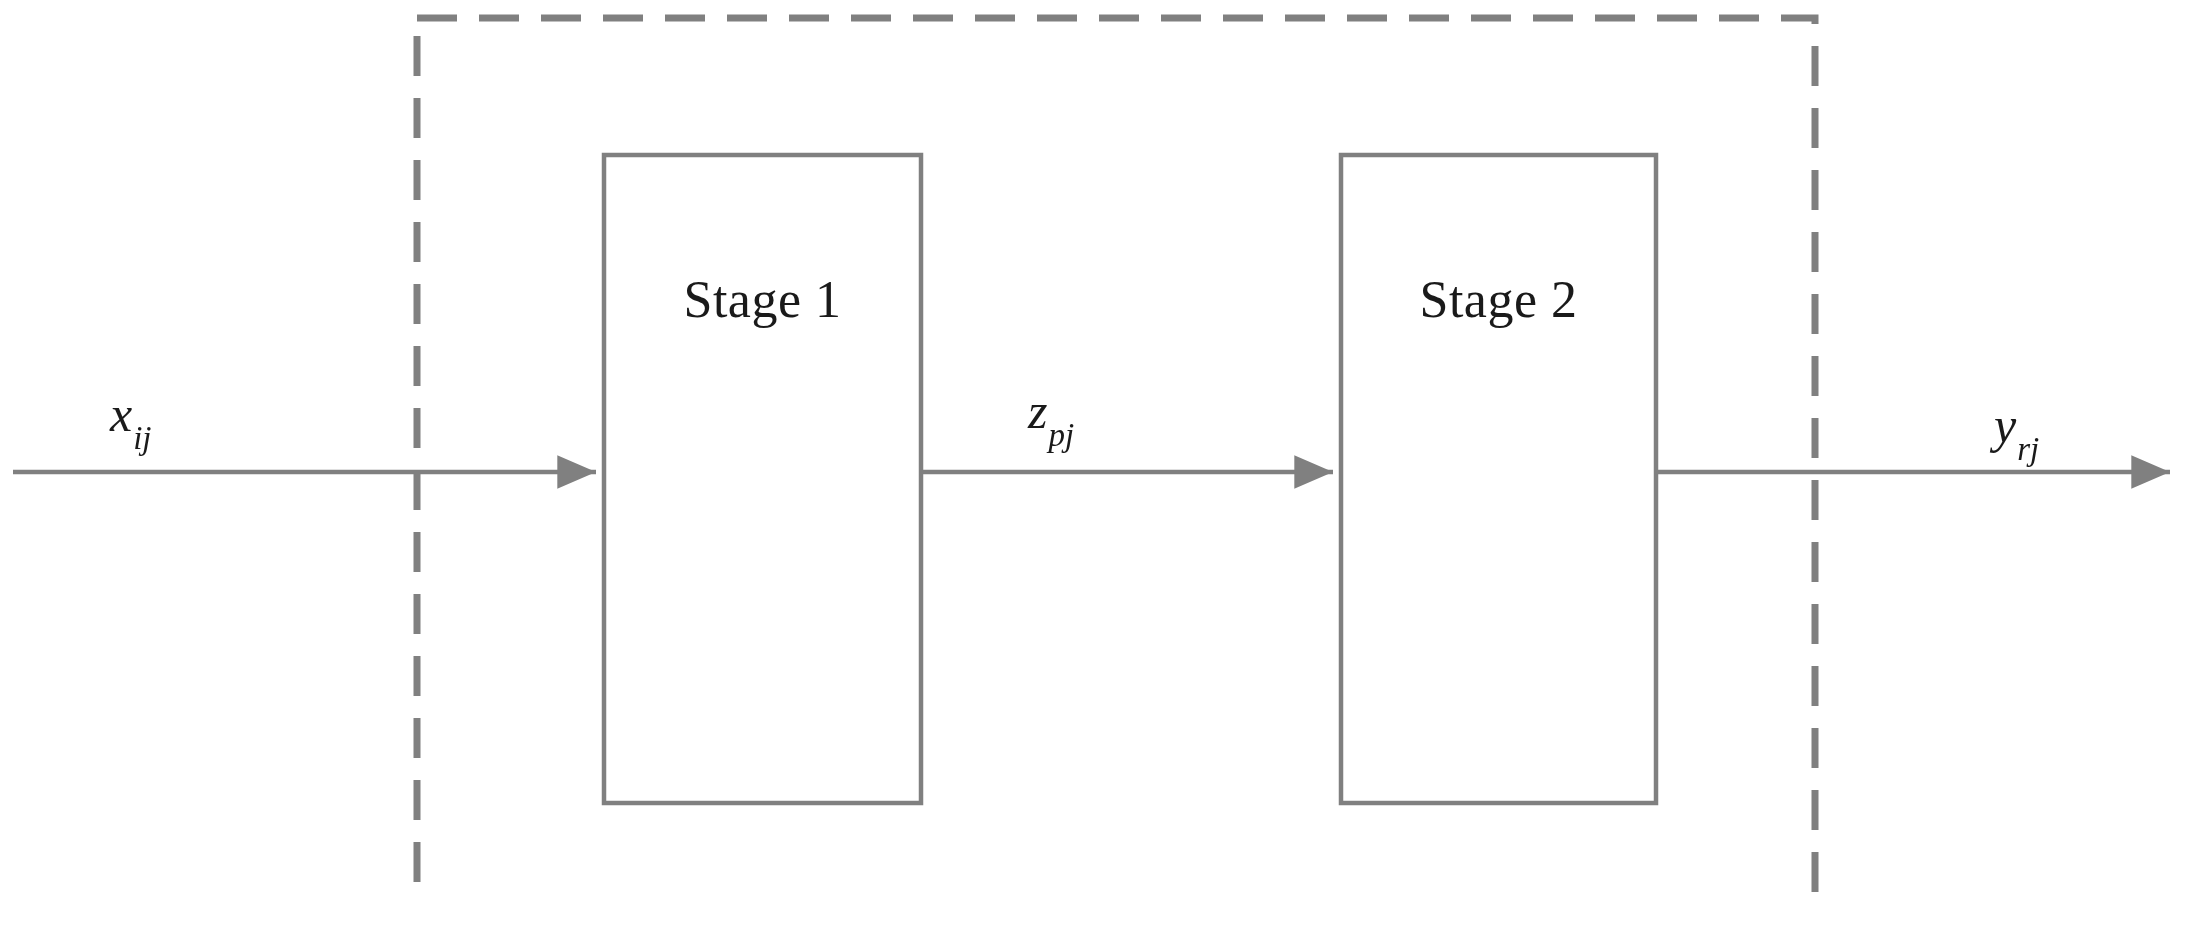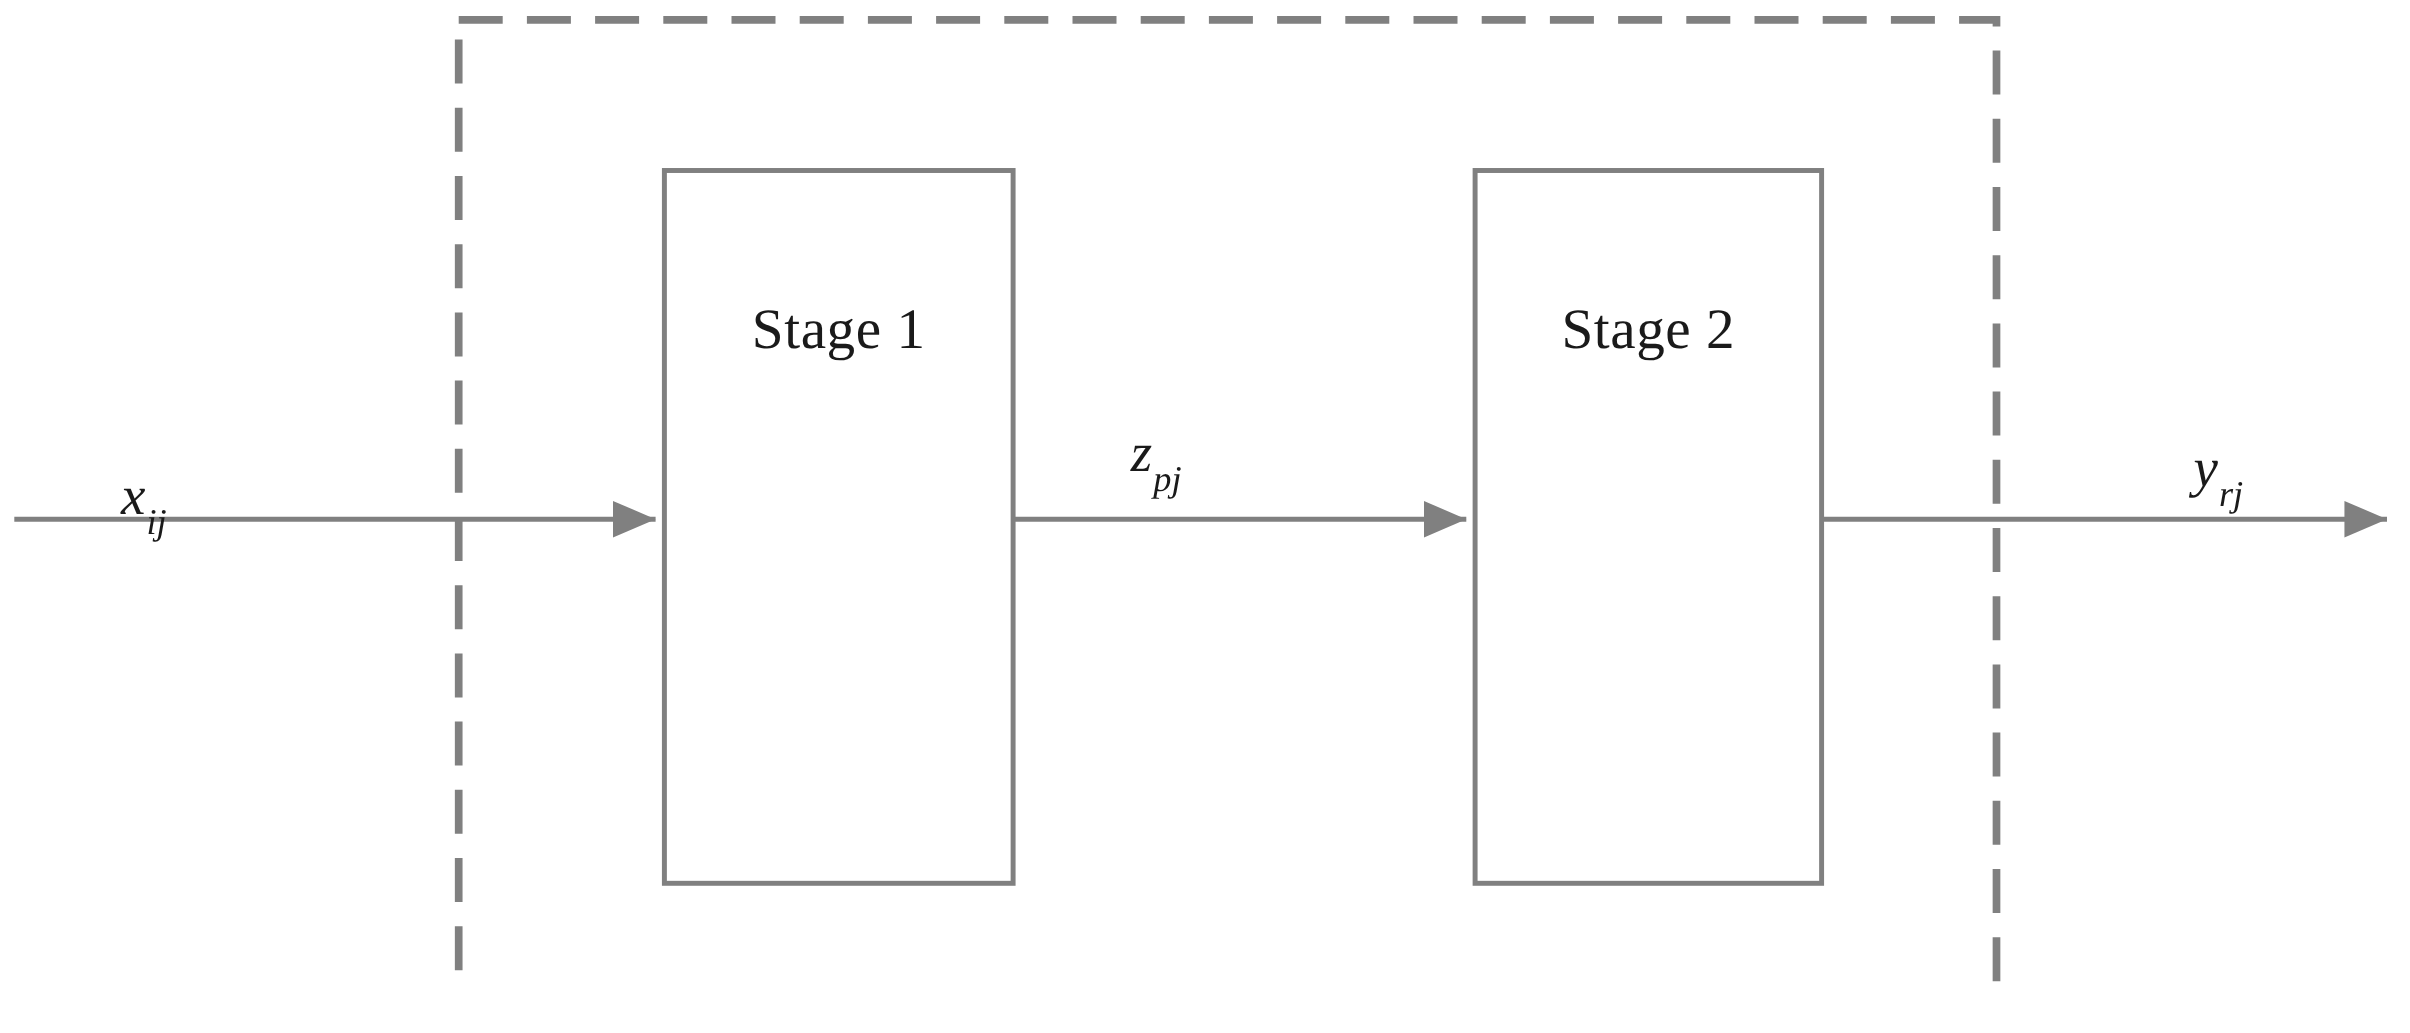--- a/index.html
+++ b/index.html
@@ -85,20 +85,20 @@
 
     <rect x="1341" y="155" width="315" height="648" fill="#ffffff" stroke="#808080" stroke-width="4.5"></rect>
   </svg>
 
   <div class="label-layer">
 
     <div class="stage-label" style="left:604px; top:270px; width:317px;">Stage 1</div>
 
     <div class="stage-label" style="left:1341px; top:270px; width:315px;">Stage 2</div>
 
-    <div class="math-label" style="left:110px; top:385px;margin-top:36px;"><span>x</span><span class="sub">ij</span></div>
+    <div class="math-label" style="left:110px; top:385px;"><span>x</span><span class="sub">ij</span></div>
 
     <div class="math-label" style="left:1028px; top:382px;"><span>z</span><span class="sub">pj</span></div>
 
     <div class="math-label" style="left:1994px; top:382px;margin-top:14px;"><span>y</span><span class="sub">rj</span></div>
 
   </div>
 </div>
 
 </body></html>

